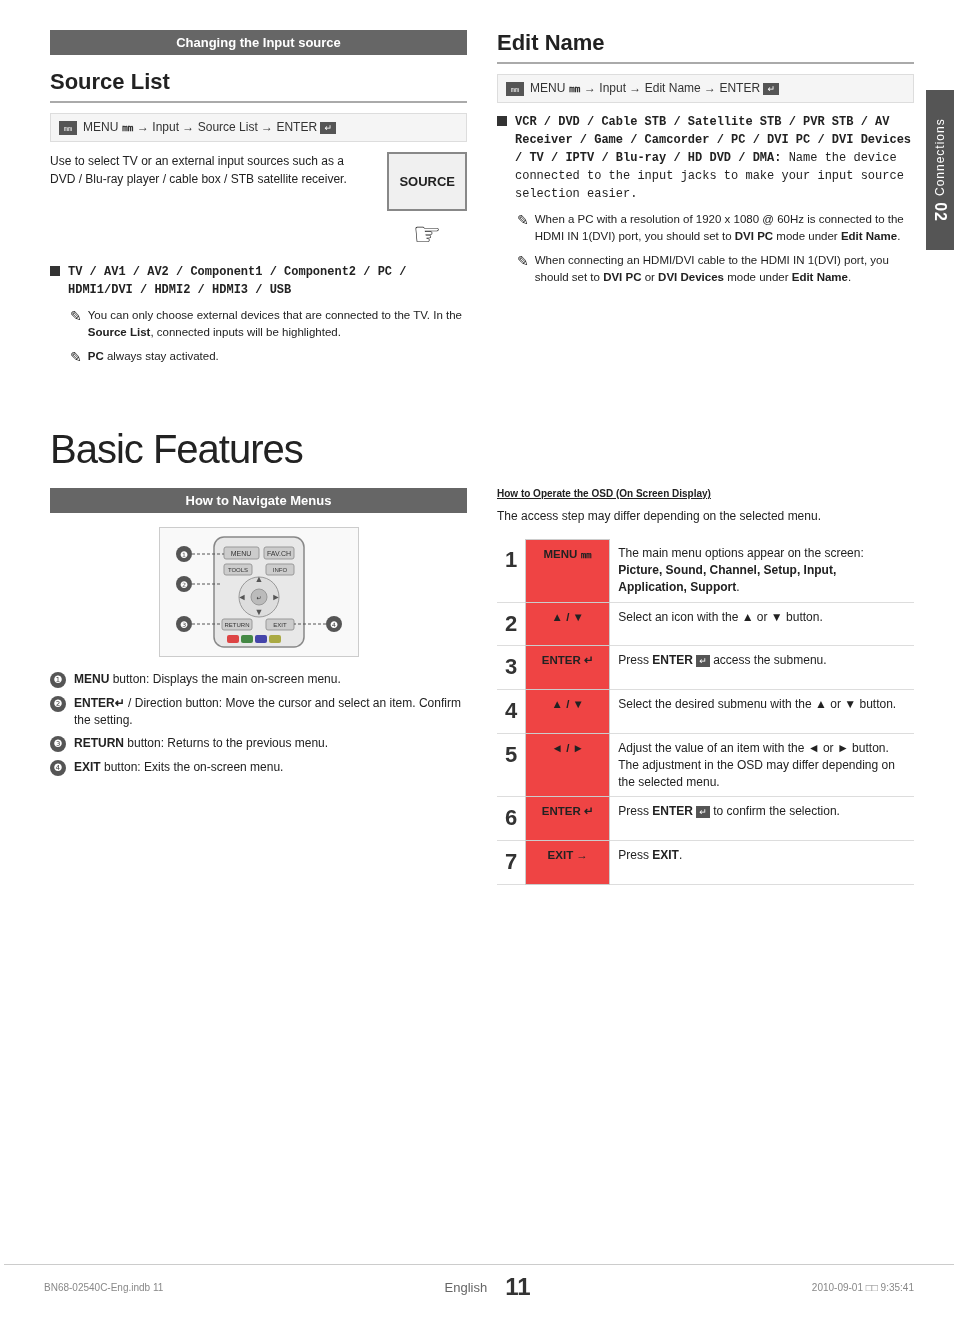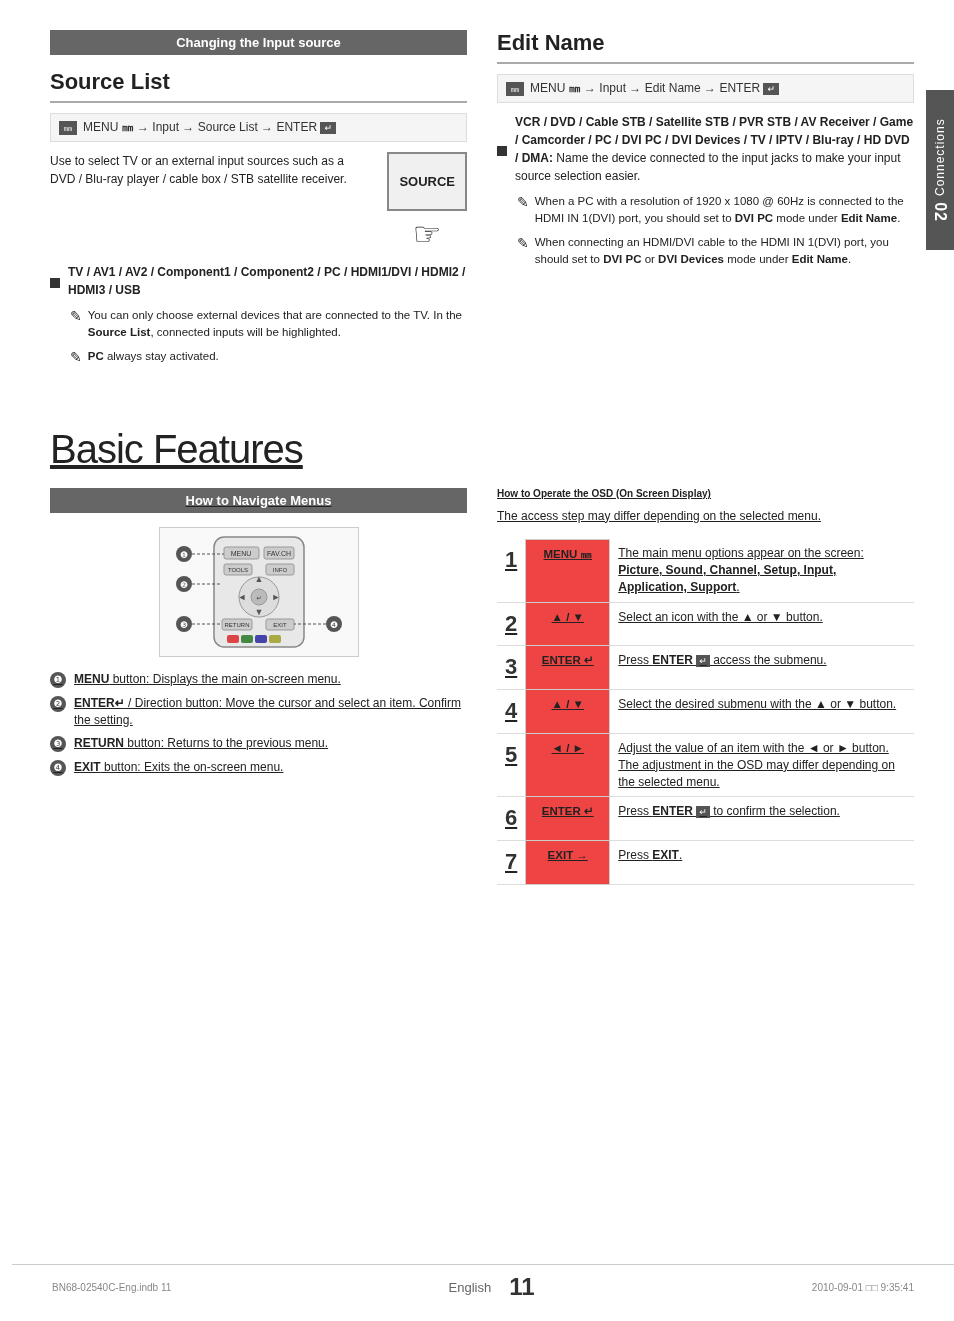--- a/index.html
+++ b/index.html
@@ -136,23 +136,24 @@
       margin-bottom: 4px;
     }
 
     .source-hand-icon {
       text-align: center;
       font-size: 32px;
     }
 
     .bullet-item {
       display: flex;
-      align-items: center;
+      align-items: flex-start;
       gap: 8px;
       margin-bottom: 8px;
+      font-family: Liberation Mono, monospace;
     }
 
     .bullet-square {
       width: 10px;
       height: 10px;
       background: #333;
       flex-shrink: 0;
       margin-top: 3px;
     }
 
@@ -186,21 +187,20 @@
       font-weight: bold;
       border-bottom: 2px solid #aaa;
       padding-bottom: 6px;
       margin-bottom: 10px;
     }
 
     
     .basic-features-section {
       margin-top: 36px;
       clear: both;
-      text-decoration: underline;
     }
 
     .basic-features-title {
       font-size: 40px;
       font-weight: 300;
       letter-spacing: -1px;
       margin-bottom: 16px;
       color: #222;
     }
 
@@ -319,21 +319,21 @@
     }
 
     .osd-desc strong {
       font-weight: bold;
     }
 
     
     .page-footer {
       position: absolute;
       bottom: 20px;
-      left: 12px;
+      left: 4px;
       right: 0;
       display: flex;
       justify-content: space-between;
       align-items: center;
       padding: 0 40px;
       font-size: 11px;
       color: #555;
       border-top: 1px solid #ccc;
       padding-top: 8px;
     }

